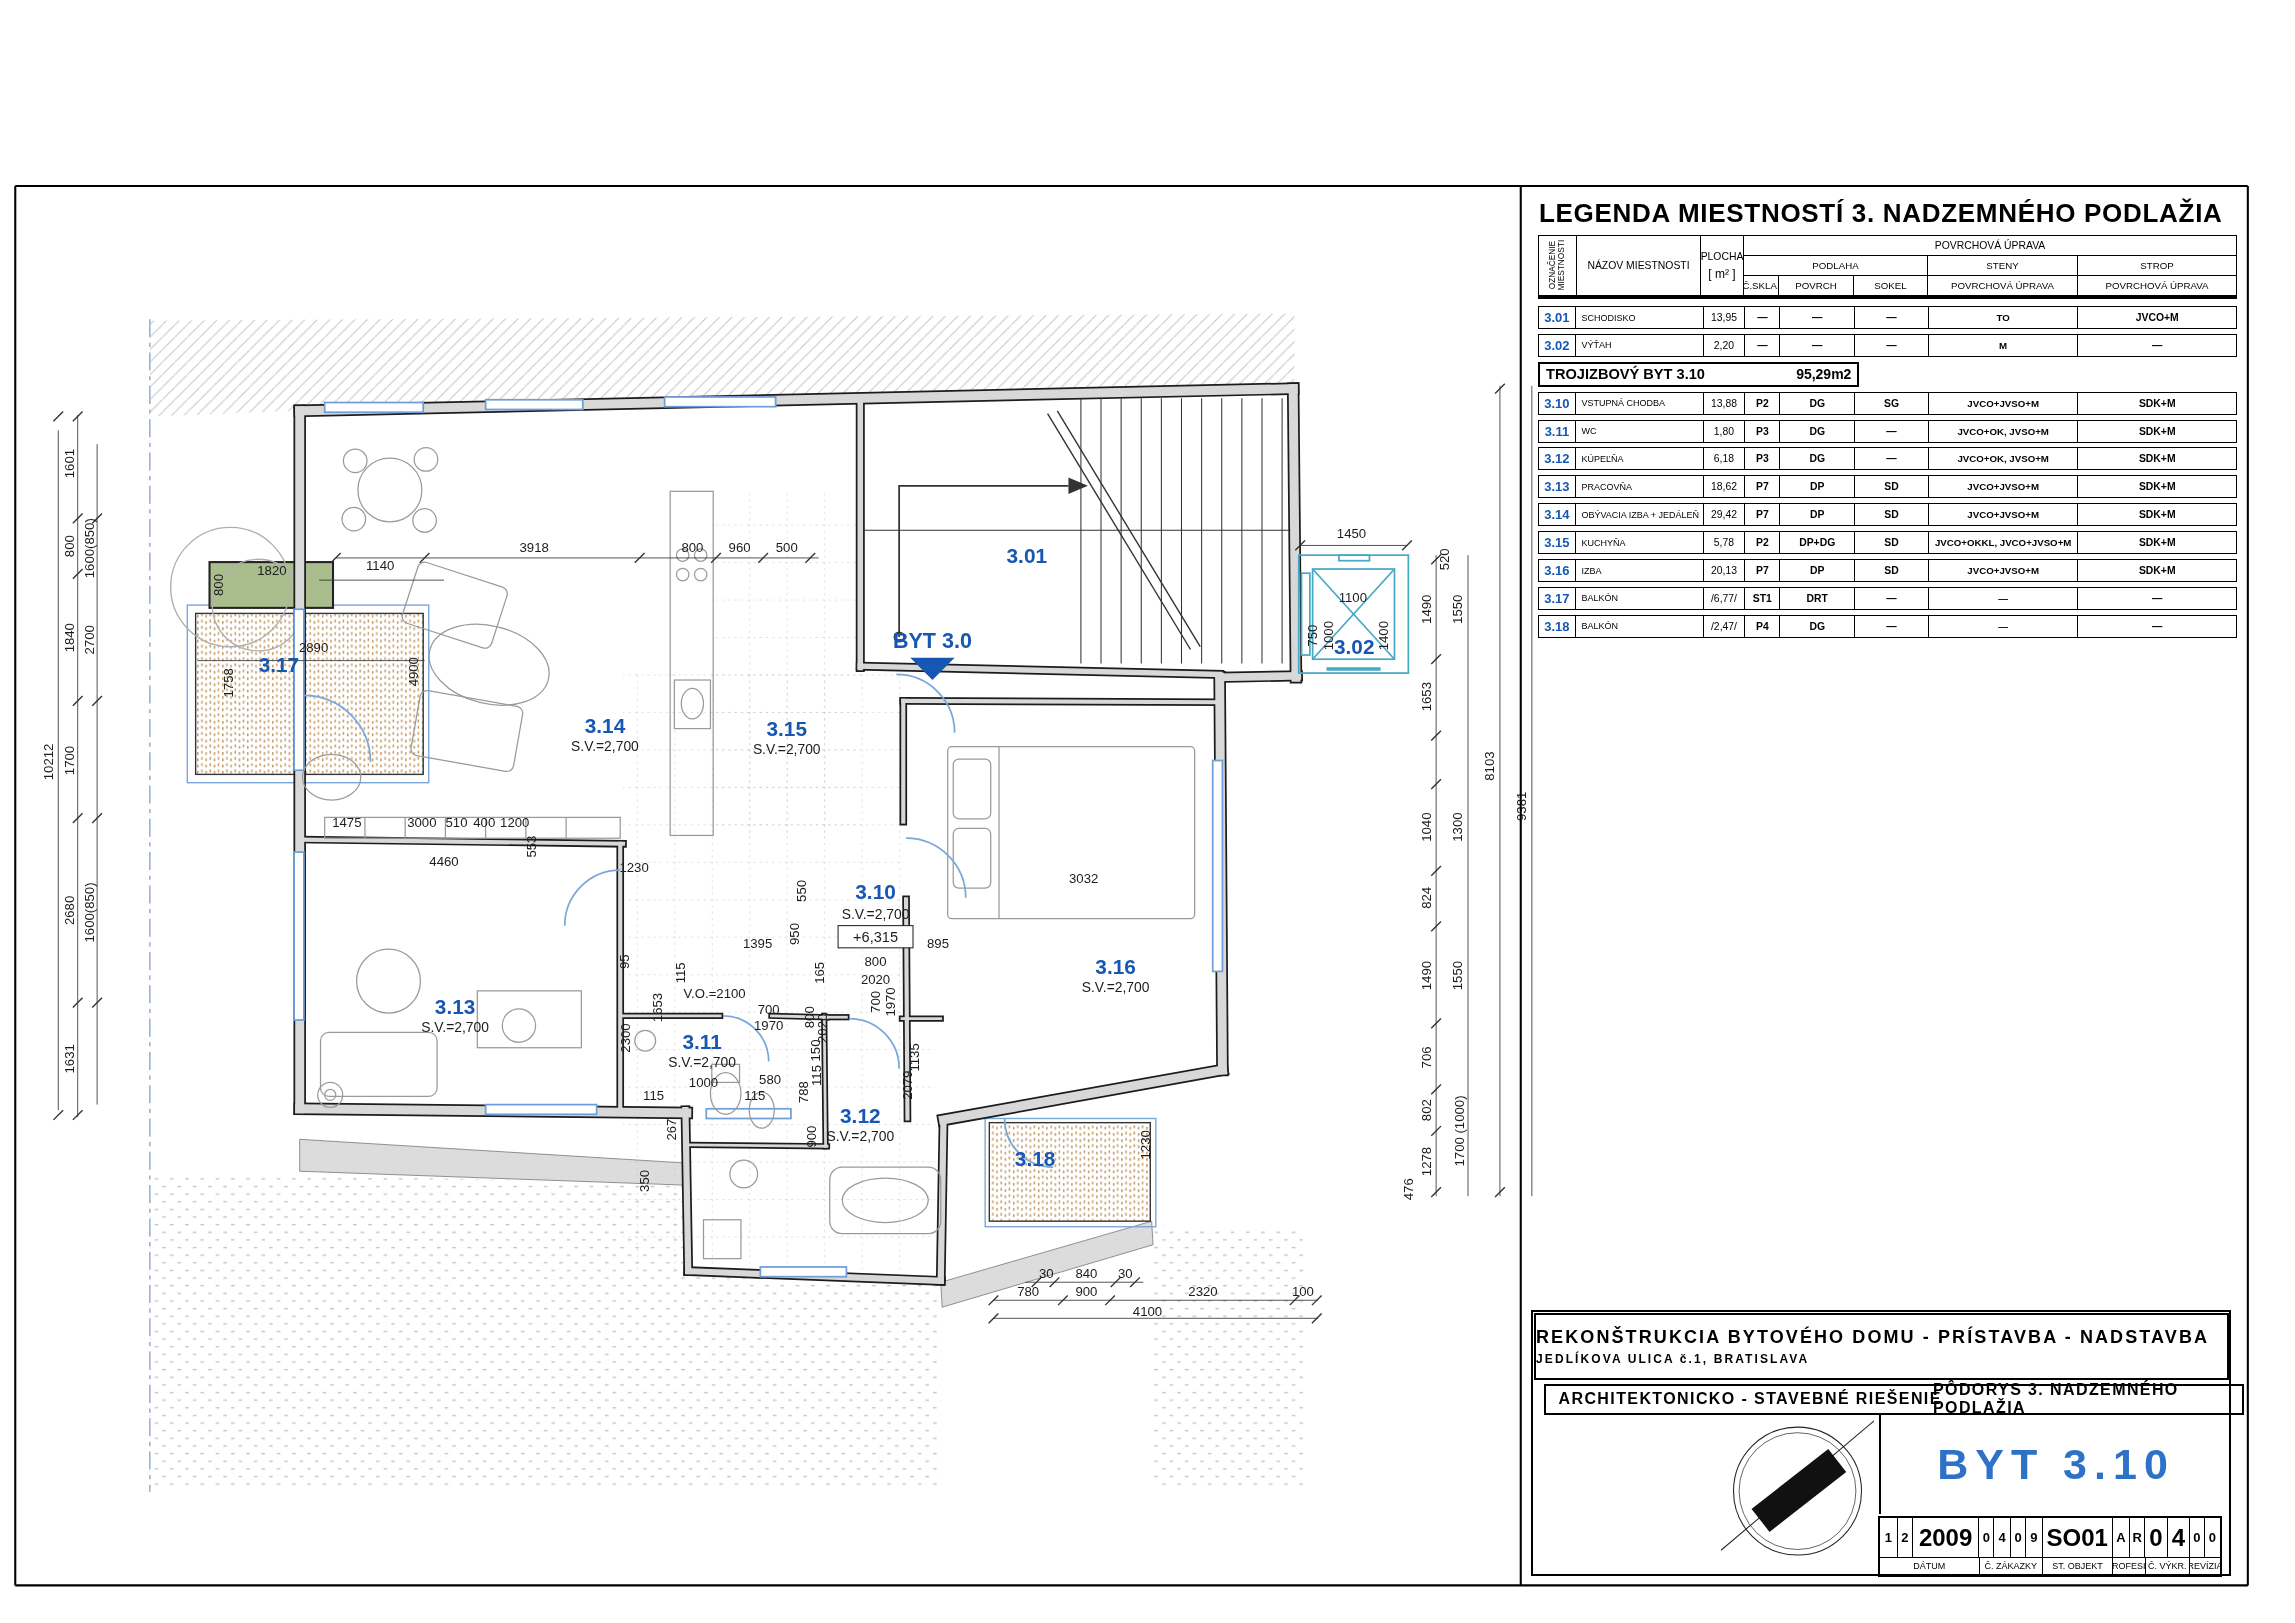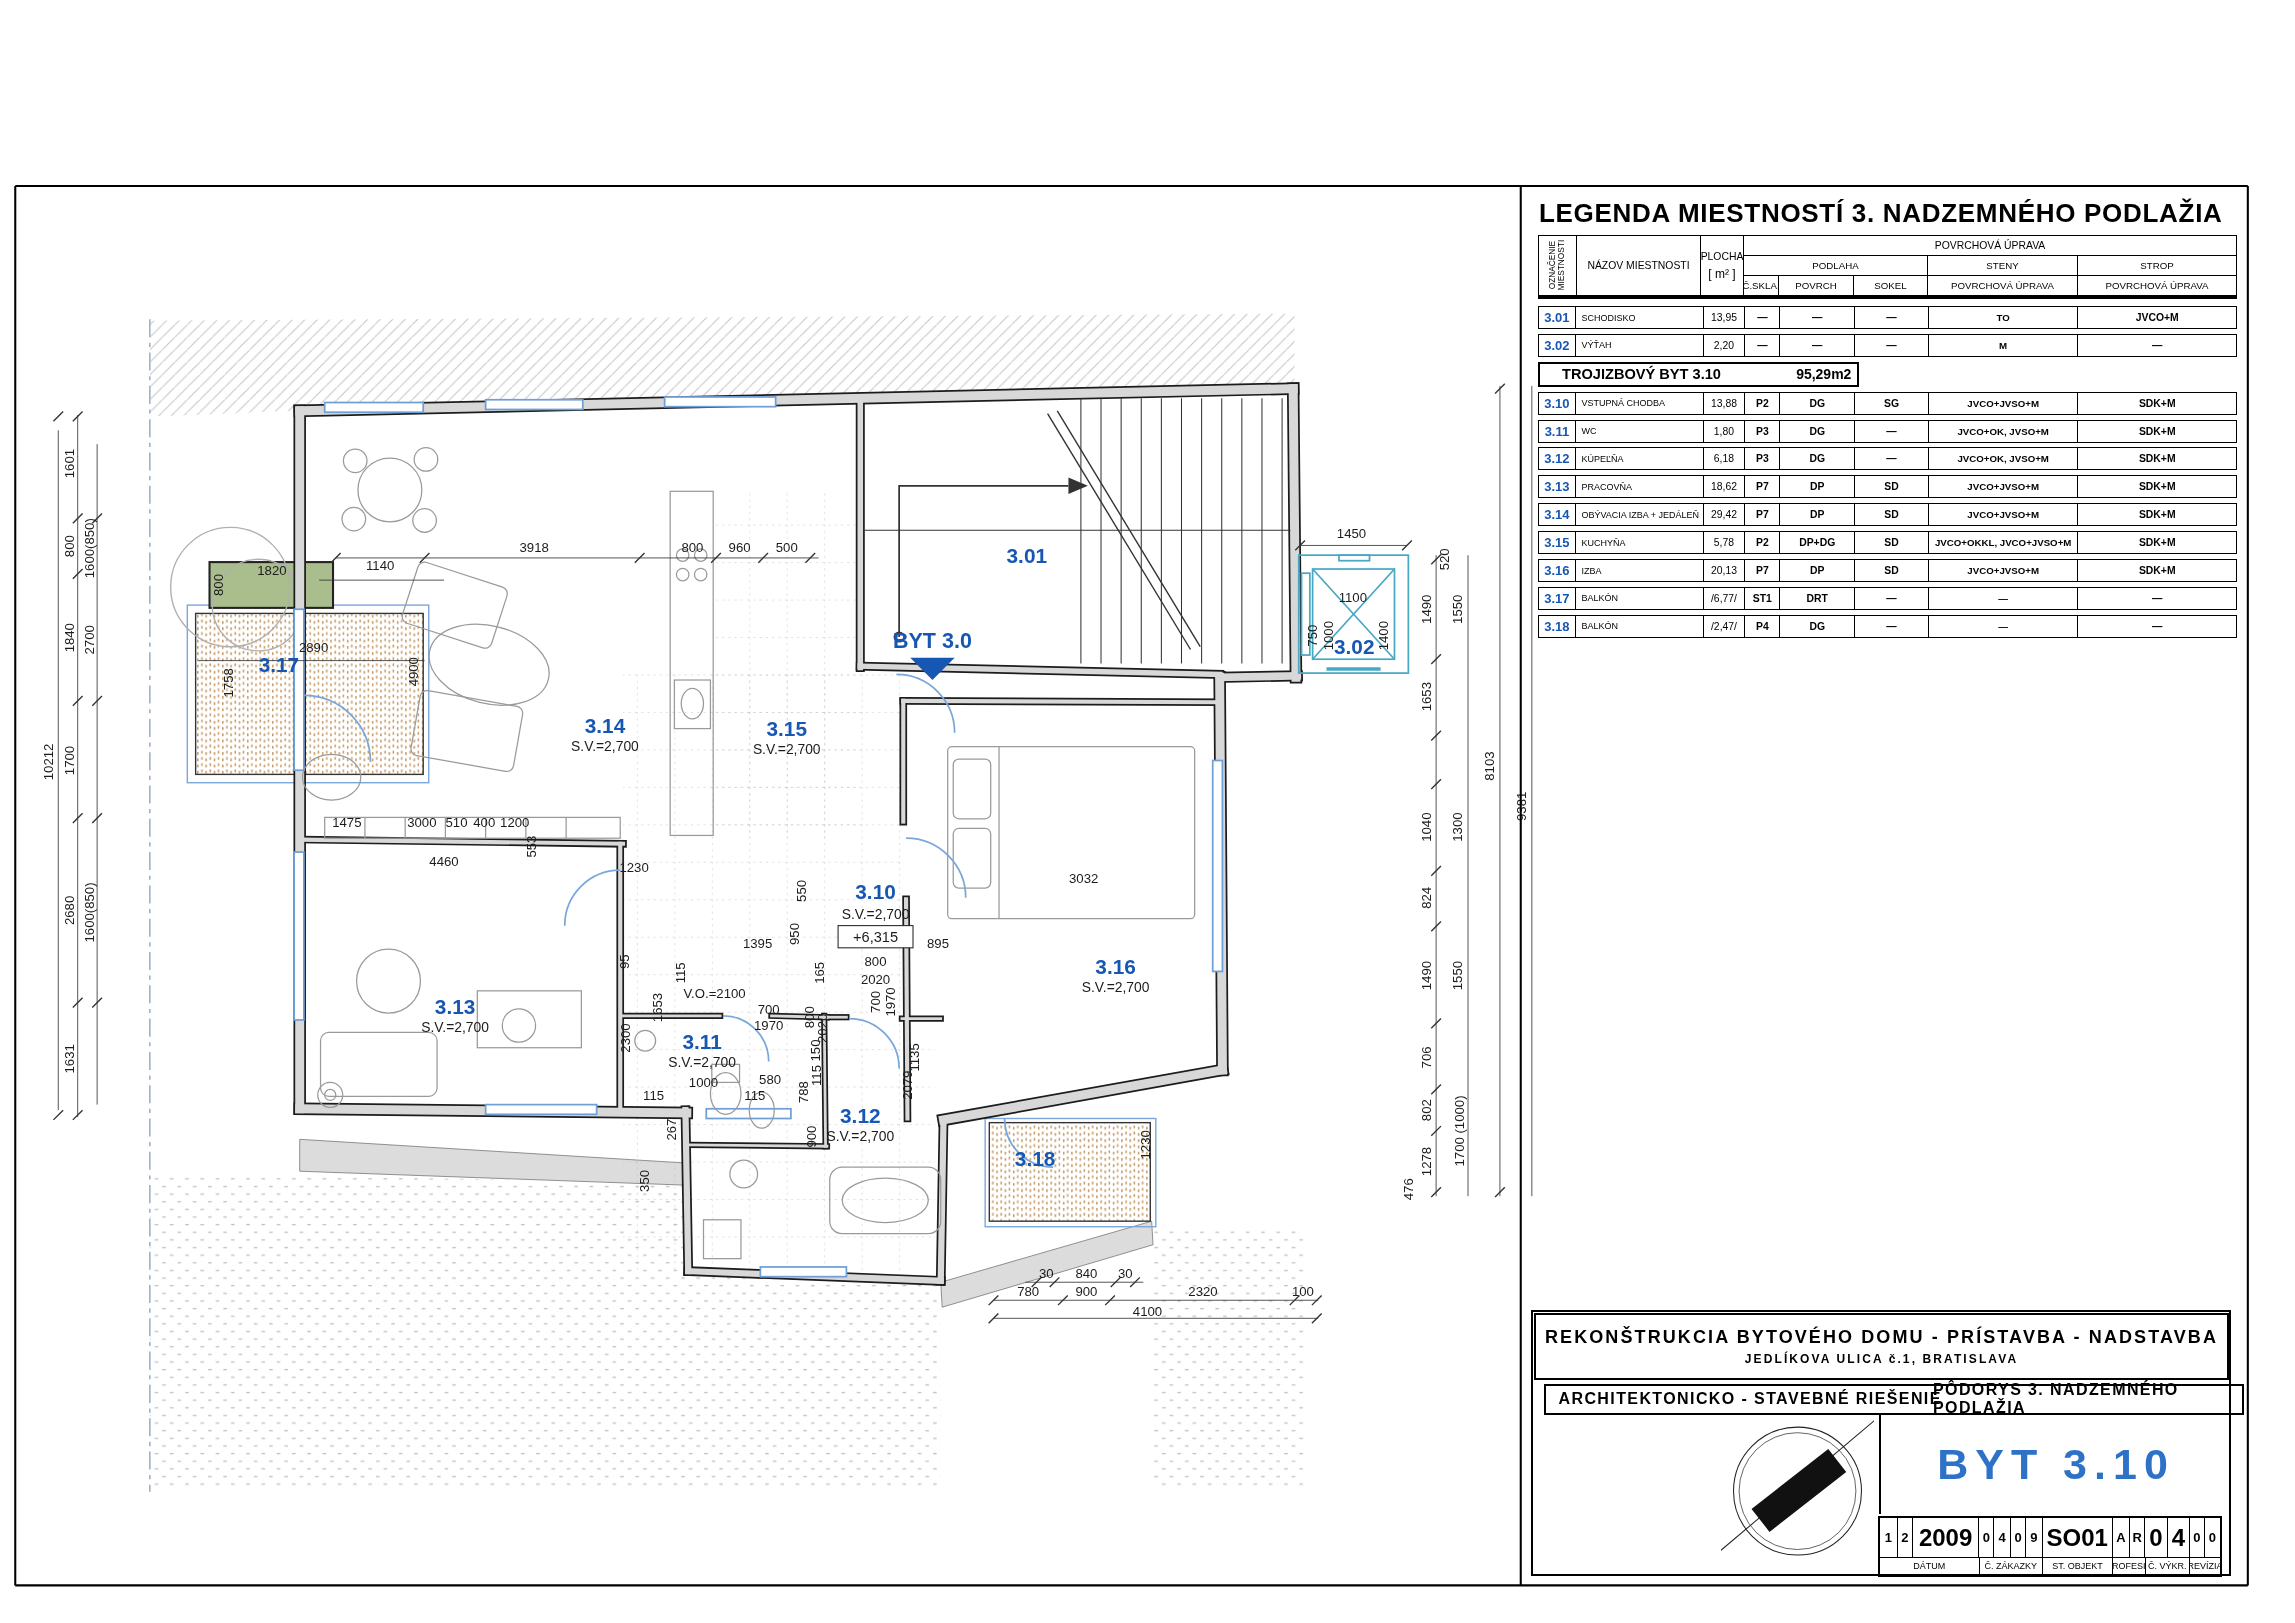--- a/index.html
+++ b/index.html
@@ -29,25 +29,25 @@
   .lh-r2 div:last-child,.lh-r3 div:last-child{border-right:none;}
   #legend-rows{margin-top:7px;}
   .lrow{display:flex;height:23px;border:1.4px solid #000;margin-bottom:4.9px;box-sizing:border-box;}
   .lrow div{display:flex;align-items:center;justify-content:center;border-right:0.7px solid #000;box-sizing:border-box;font-size:10.4px;}
   .lrow div:last-child{border-right:none;}
   .c0{width:37px}.c1{width:128px;justify-content:flex-start !important;padding-left:5.6px;font-size:9px !important;}
   .c2{width:42px}.c3{width:35px}.c4{width:75px}.c5{width:74px}.c6{width:150px;font-size:9.7px !important;}.c7{width:158px}
   .rid-cell{color:#1757b4;font-weight:bold;font-size:13px !important;}
   .bold{font-weight:bold;}
   .lband{width:321px;height:25px;border:2.8px solid #000;margin-bottom:4.9px;display:flex;align-items:center;box-sizing:border-box;position:relative;}
-  .lband .bl{font-weight:bold;font-size:14.6px;padding-left:22px;}
+  .lband .bl{font-weight:bold;font-size:14.6px;padding-left:6px;}
   .lband .ba{font-weight:bold;font-size:14px;position:absolute;right:5.6px;}
   
   #tb-outer{left:1531px;top:1310px;width:700px;height:266px;border:2.1px solid #000;}
-  #project-box{left:1534px;top:1313px;width:695px;height:67px;border:2.8px solid #000;display:flex;flex-direction:column;align-items:center;justify-content:center;gap:4.2px;}
+  #project-box{left:1534px;top:1313px;width:695px;height:67px;border:2.8px solid #000;display:flex;flex-direction:column;justify-content:center;gap:4.2px;}
   #project-line1{font-size:18px;font-weight:bold;letter-spacing:2.1px;}
   #project-line2{font-size:12px;font-weight:bold;letter-spacing:2.1px;}
   #section-band{left:1531px;top:1384px;width:700px;height:30.5px;border:2.1px solid #000;display:flex;align-items:center;margin-left:13px;}
   #section-left{font-size:16px;font-weight:bold;letter-spacing:1.4px;padding-left:12.5px;}
   #section-right{font-size:16px;font-weight:bold;letter-spacing:1.4px;position:absolute;left:387px;}
   #info-rows{left:1531px;top:1418px;width:172px;}
   .irow{height:16.7px;border:1.4px solid #000;margin-bottom:2.1px;display:flex;align-items:center;padding-left:4.2px;font-size:9.7px;box-sizing:border-box;}
   #byt-box{left:1879px;top:1414px;width:352px;height:100px;border-left:2.1px solid #000;display:flex;align-items:center;justify-content:center;}
   #byt-label{font-size:43px;font-weight:bold;color:#2e72c8;letter-spacing:7px;white-space:nowrap;}
   #code-strip{left:1878px;top:1516px;width:344px;border:2.1px solid #000;}

